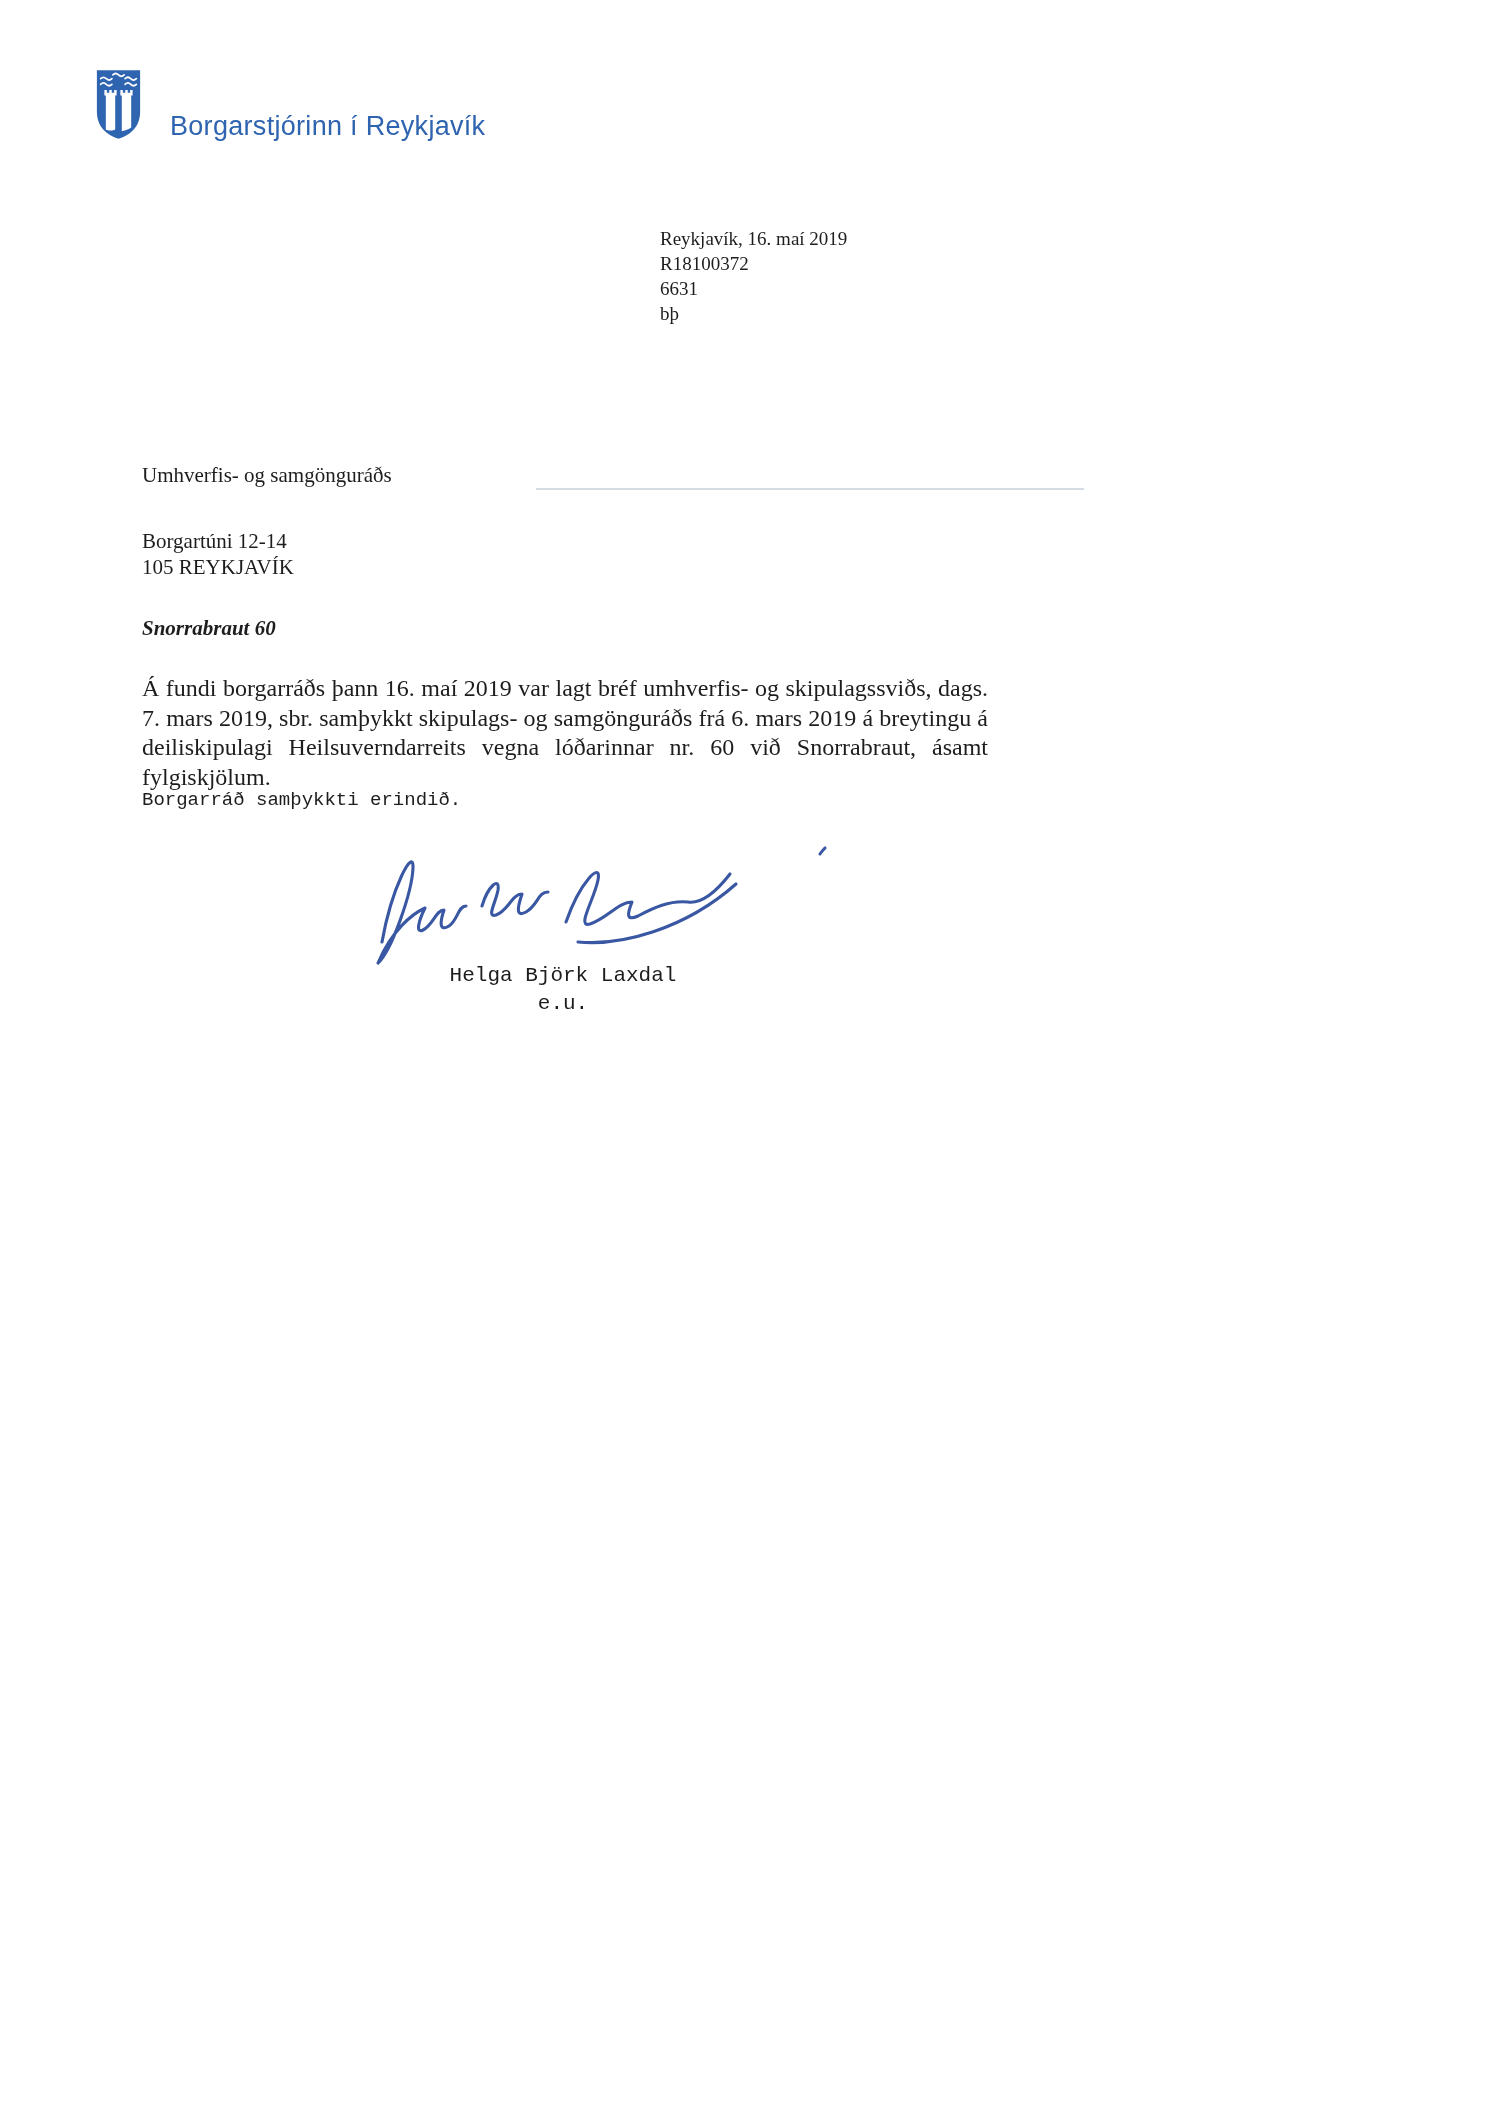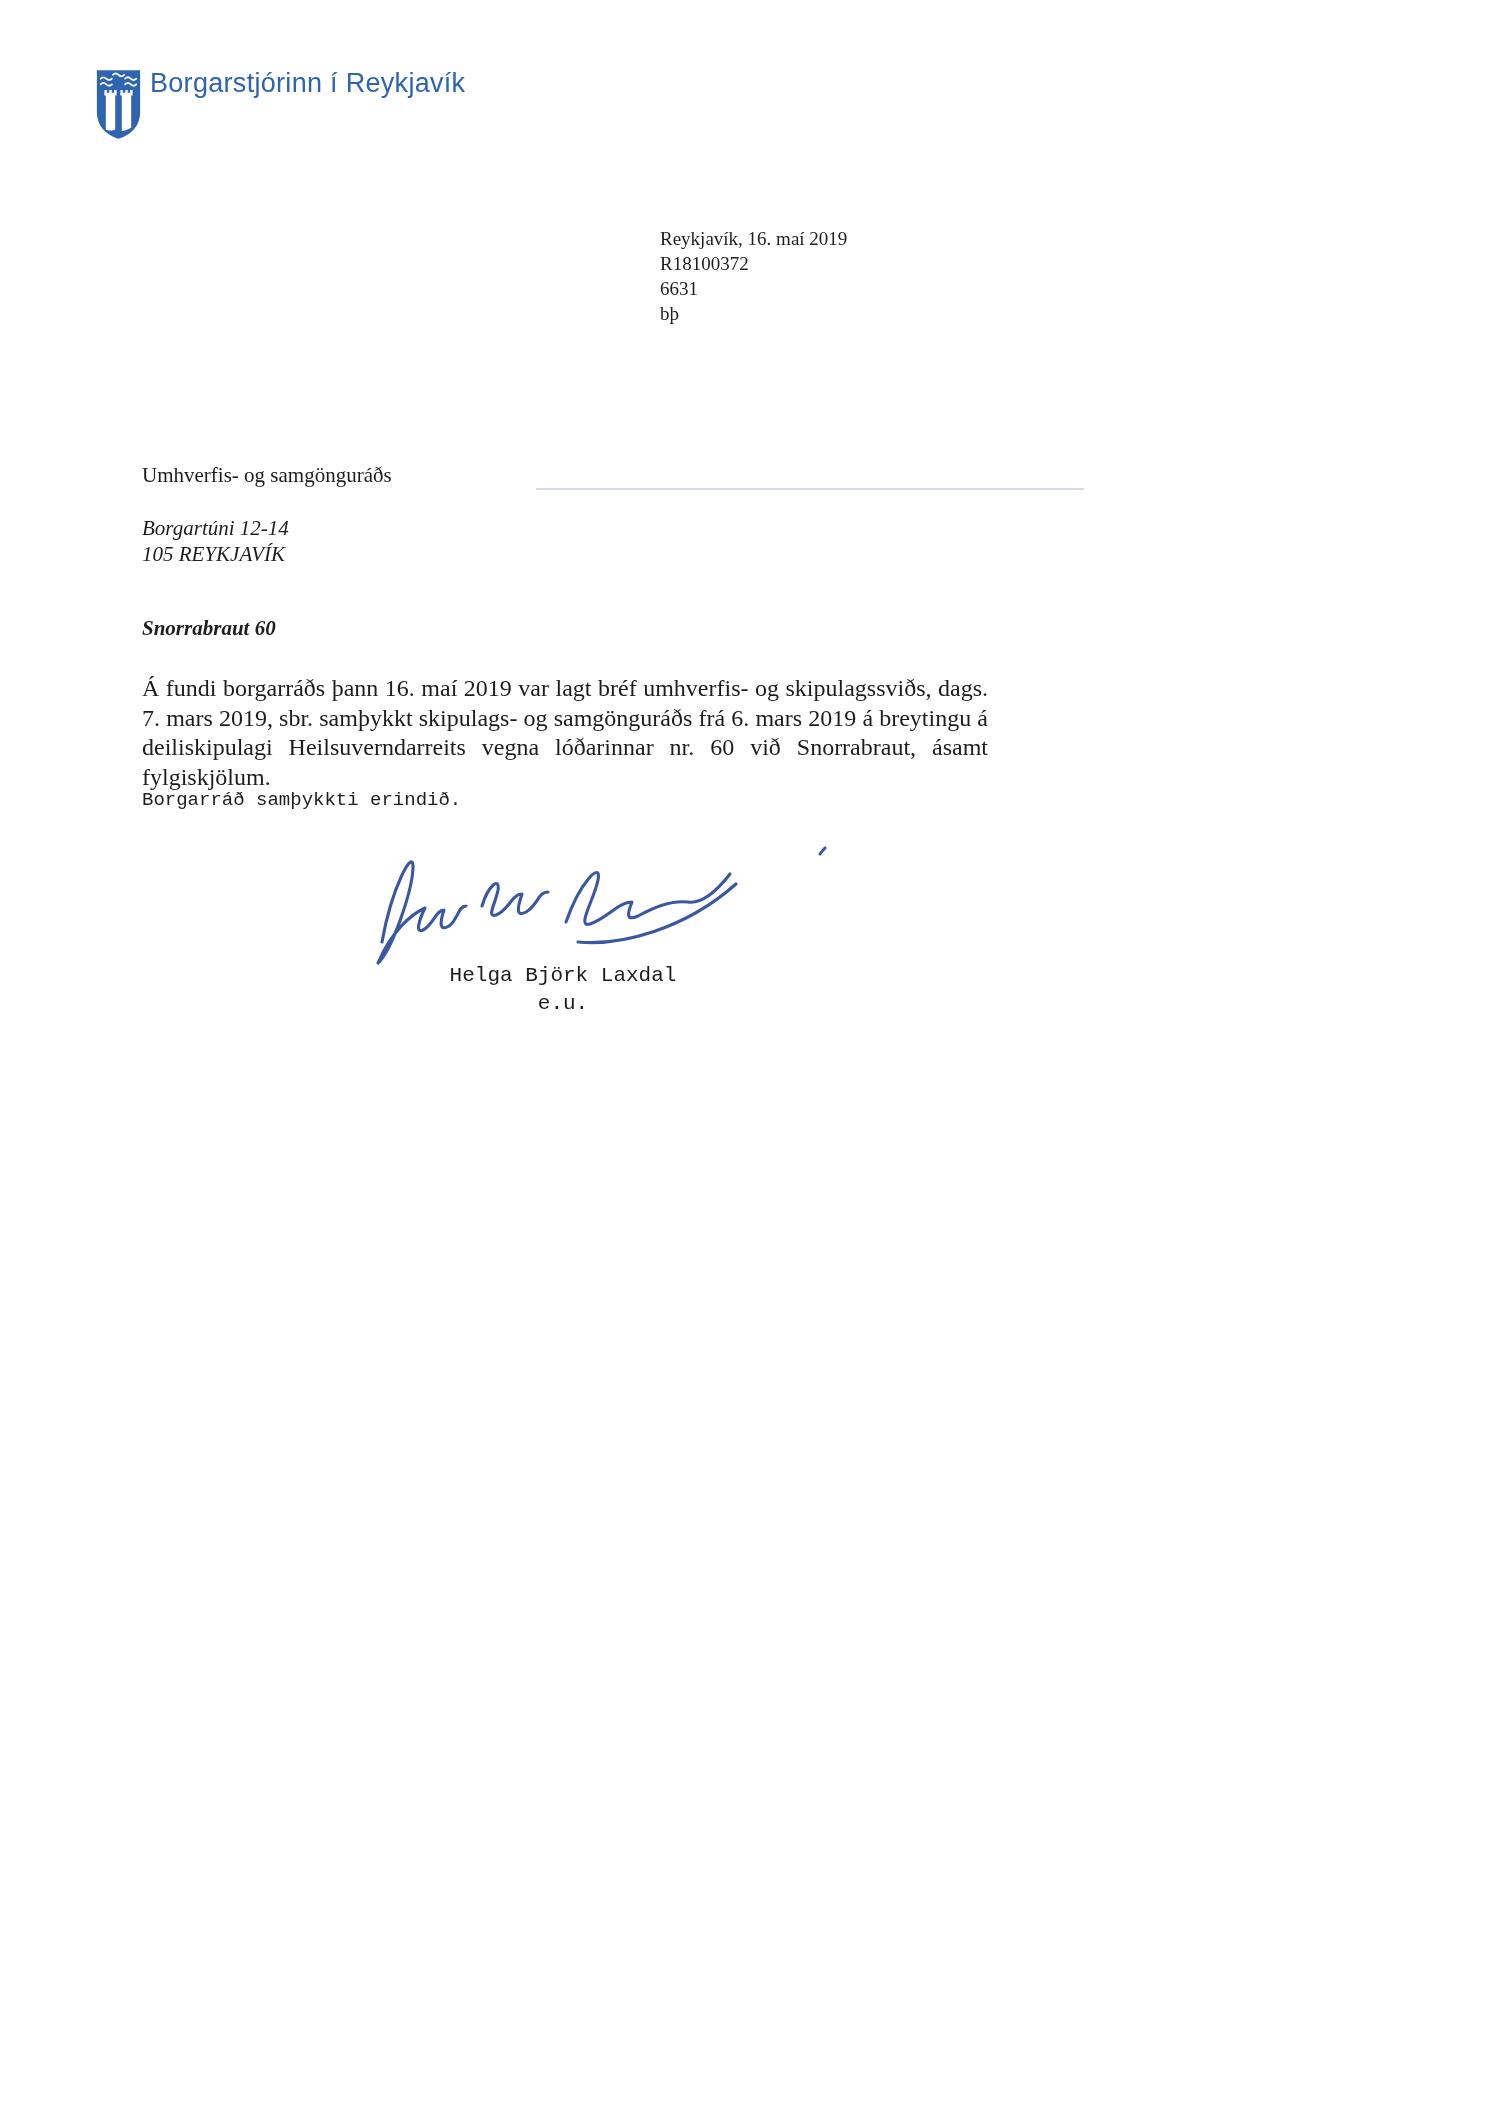--- a/index.html
+++ b/index.html
@@ -17,22 +17,22 @@
     color: #1d1d1f;
     overflow: hidden;
   }
 
   
   .letterhead {
     position: absolute;
     left: 95px;
     top: 68px;
     display: flex;
-    align-items: flex-start;
-    gap: 8px;
+    align-items: flex-end;
+    gap: 28px;
   }
   .coat-of-arms {
     width: 47px;
     height: 74px;
     display: block;
   }
   .org-name {
     font-family: "Liberation Sans", sans-serif;
     font-size: 27px;
     color: #2e64b0;
@@ -63,22 +63,21 @@
 
   
   .recipient {
     position: absolute;
     left: 142px;
     top: 462px;
     font-size: 21px;
     line-height: 26px;
   }
   .recipient .street-block {
-    margin-top: 27px;
-    font-style: italic;
+    margin-top: 40px;
   }
 
   
   .subject {
     position: absolute;
     left: 142px;
     top: 616px;
     font-size: 21px;
     font-weight: bold;
     font-style: italic;

